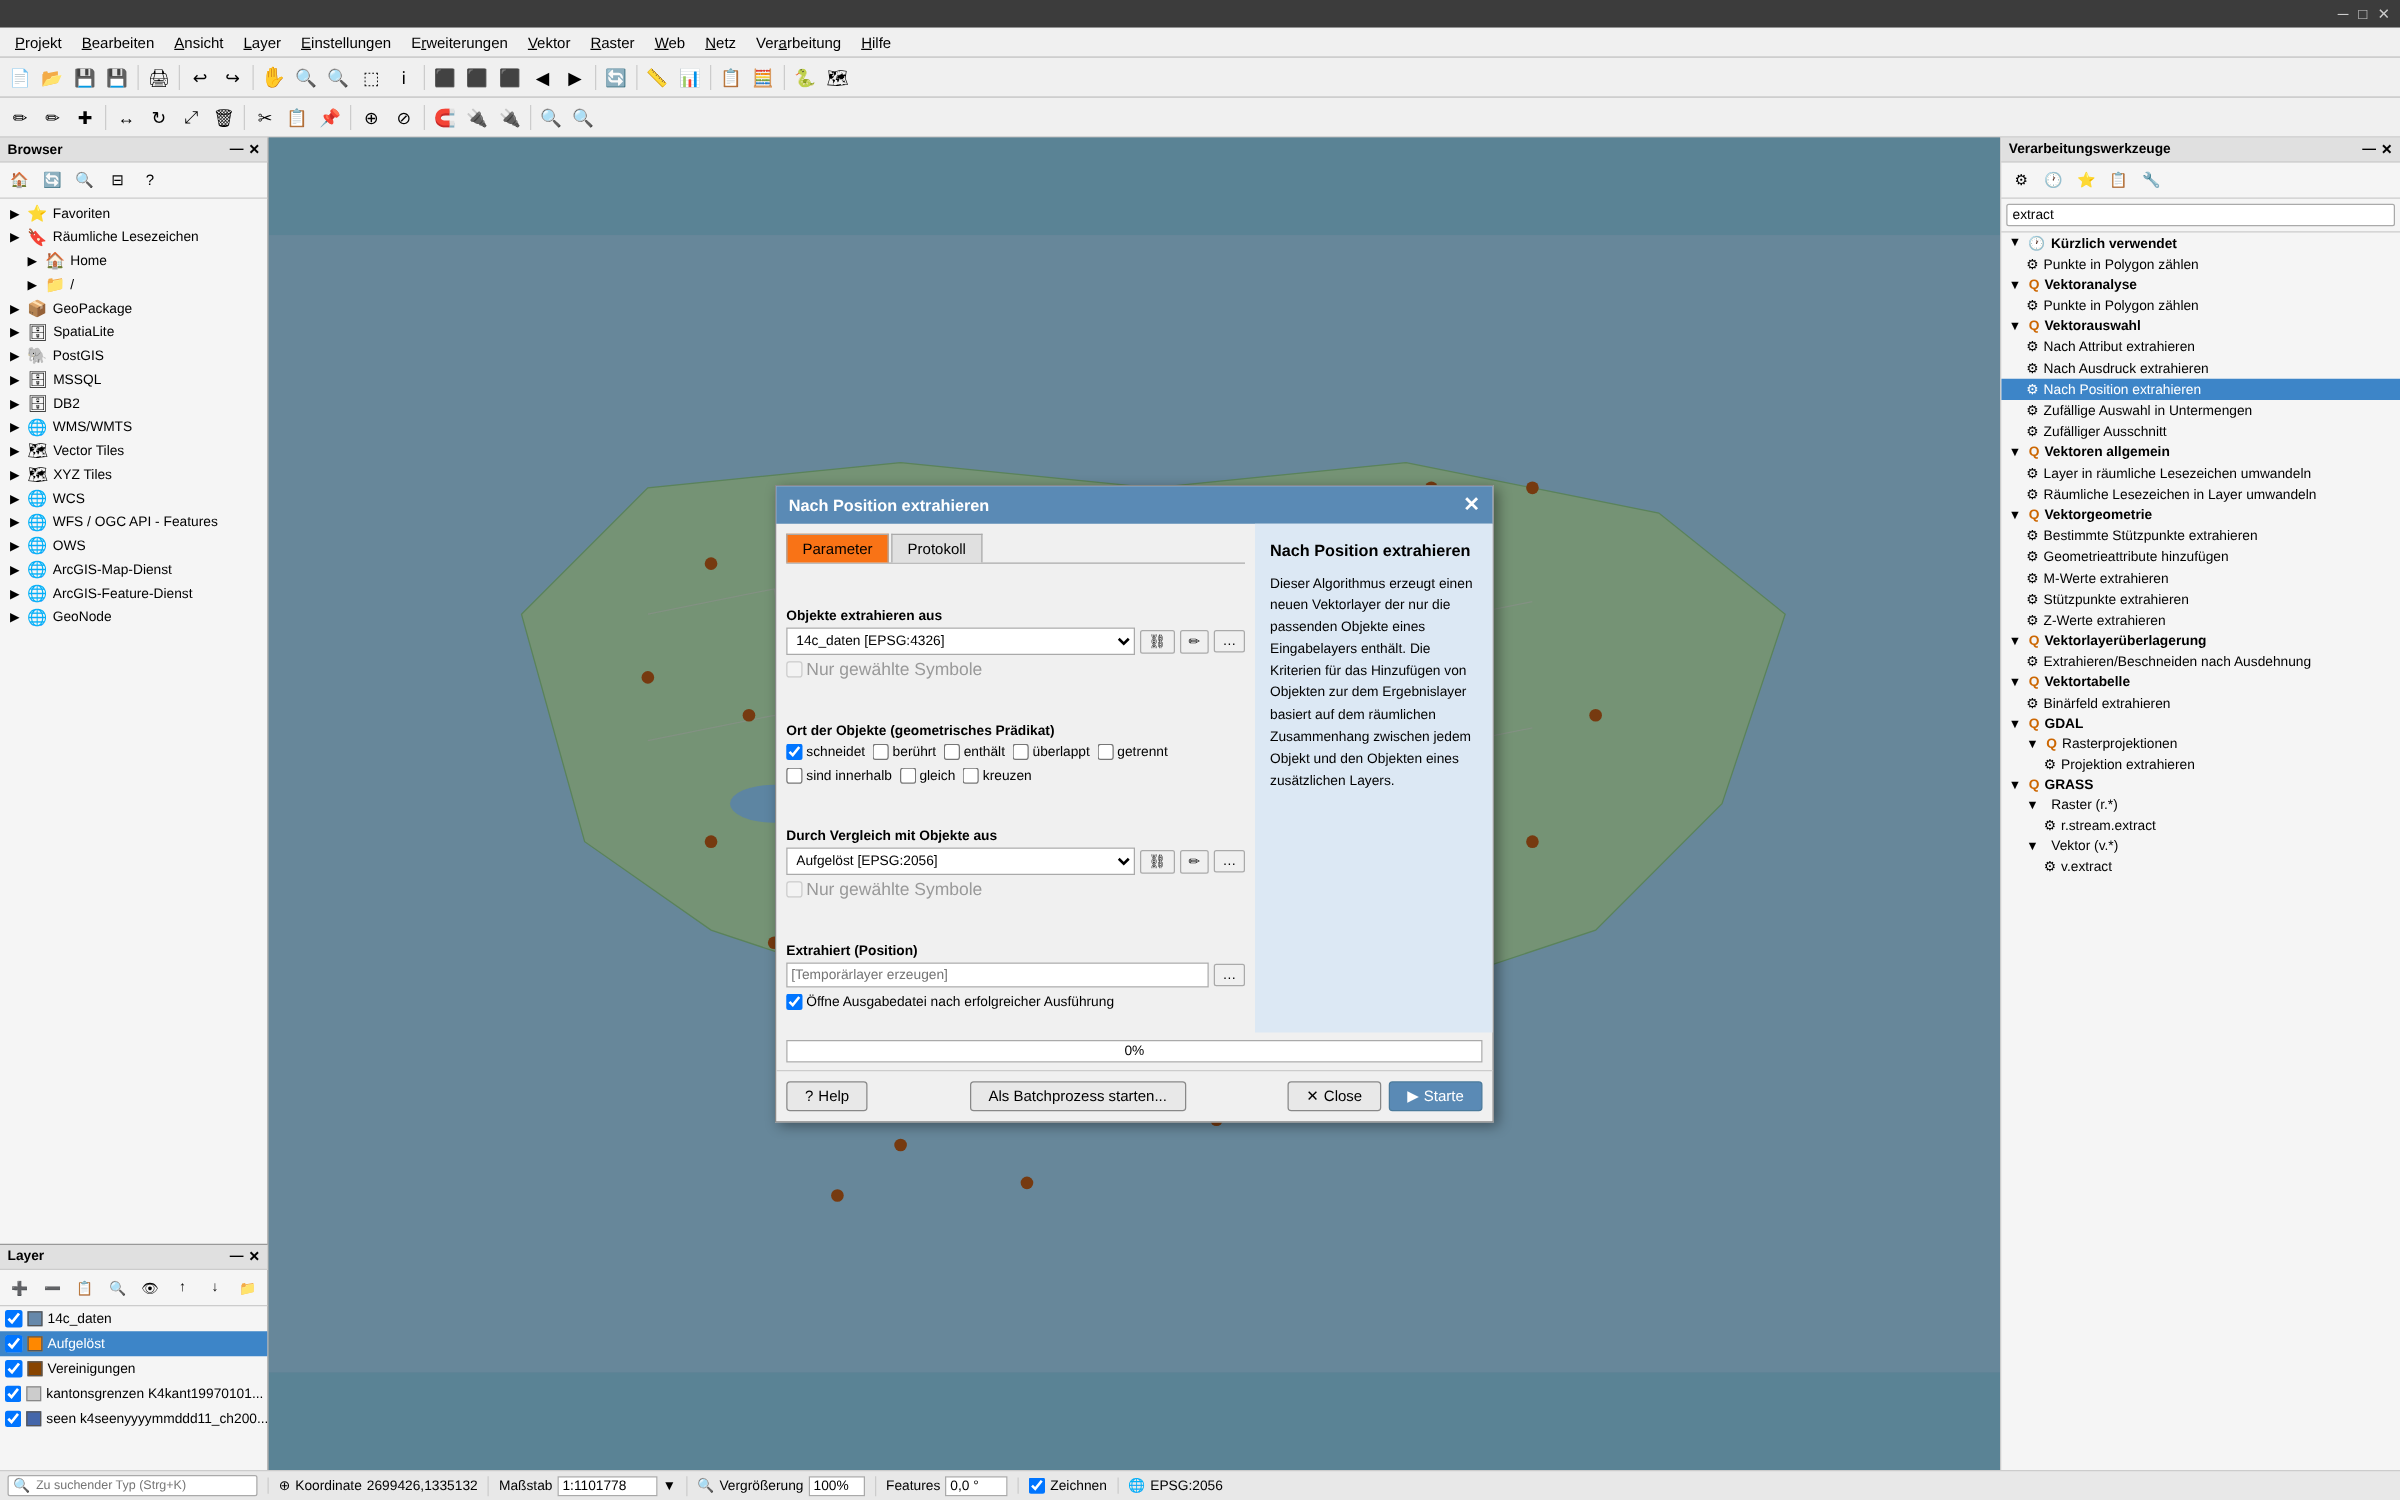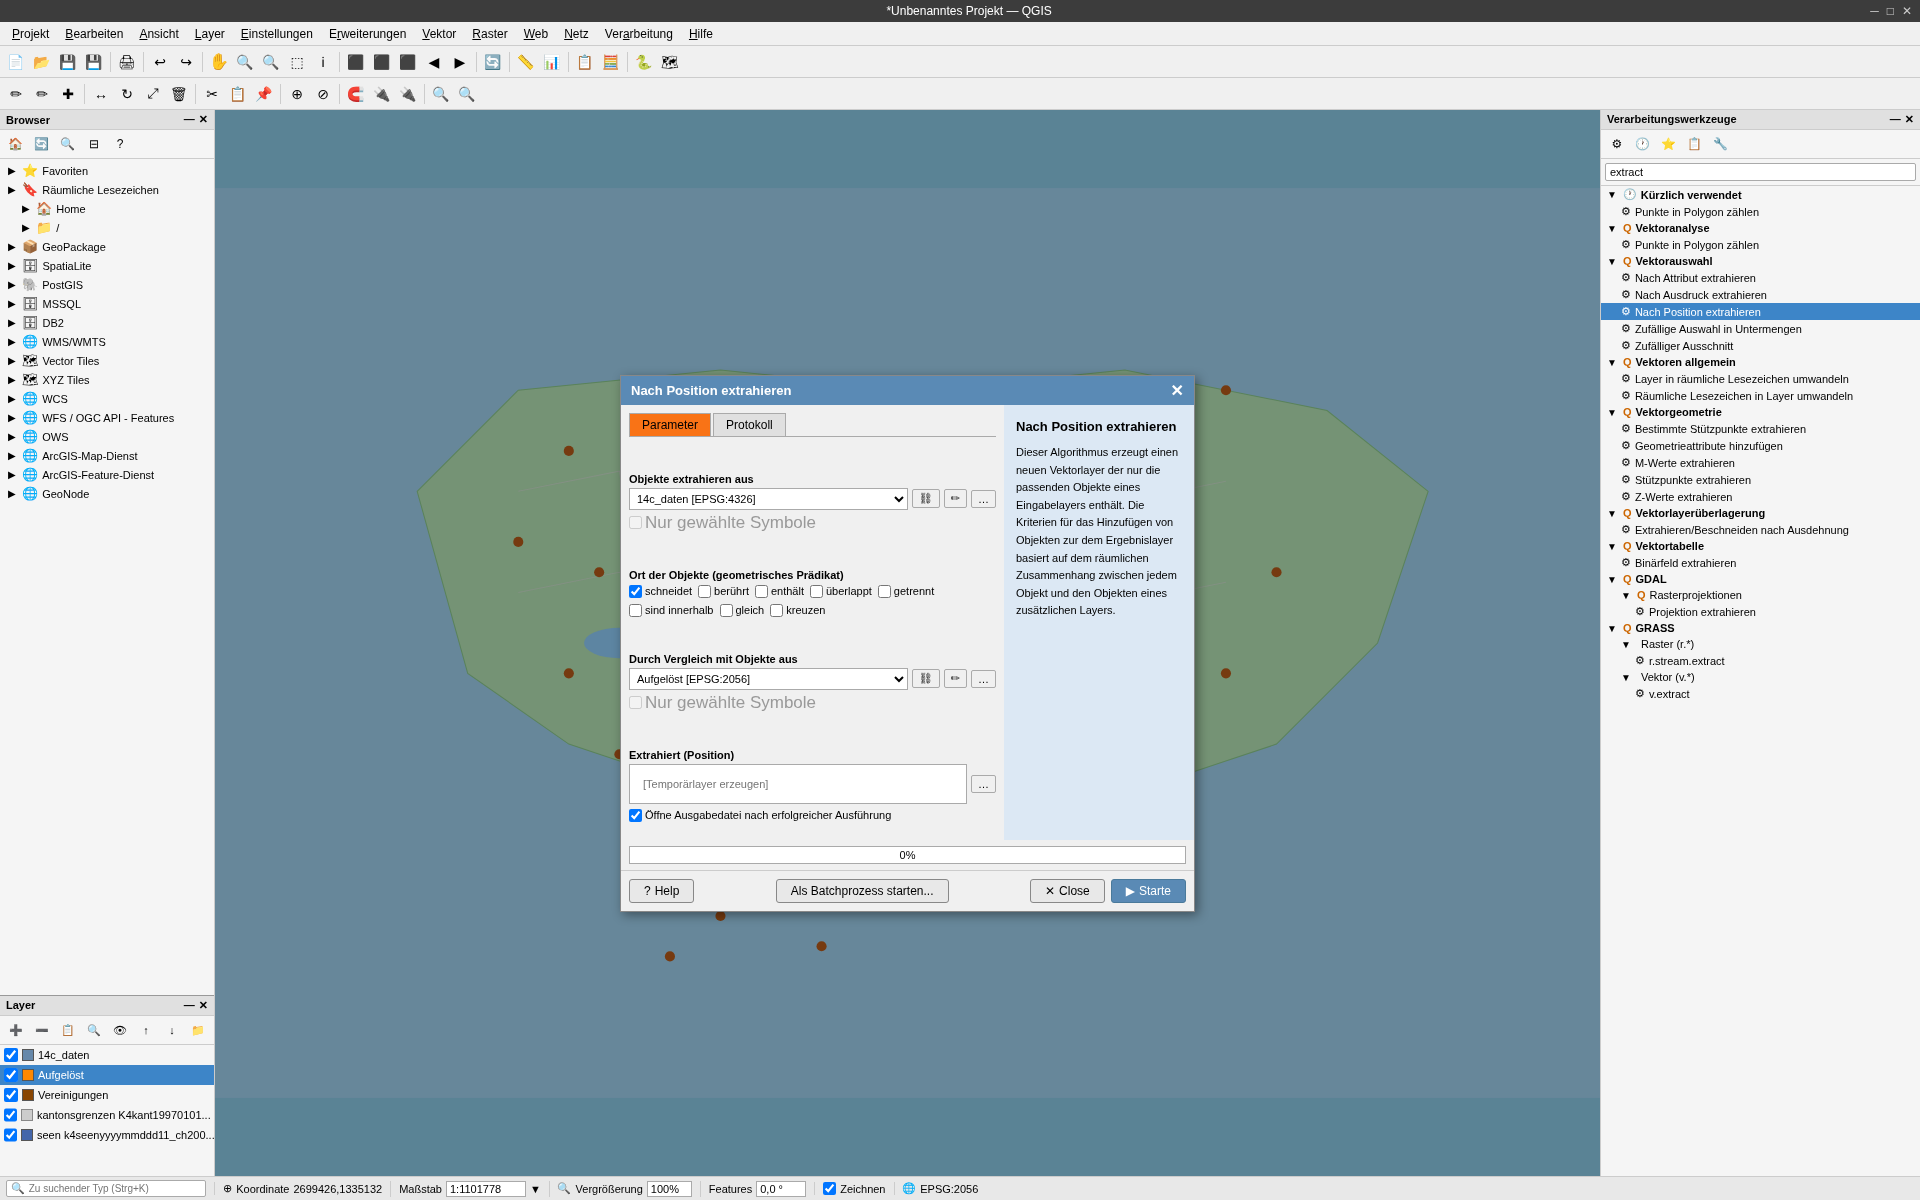--- a/index.html
+++ b/index.html
@@ -87,29 +87,28 @@
     .checkbox-group { display: flex; flex-wrap: wrap; gap: 6px; margin-top: 4px; }
     .checkbox-item { display: flex; align-items: center; gap: 3px; font-size: 11px; }
     #progress-bar-container { margin: 6px 8px; }
     #progress-bar { height: 18px; background: #fff; border: 1px solid #aaa; position: relative; }
     #progress-fill { height: 100%; background: #5a8ab5; width: 0%; }
     #progress-text { position: absolute; top: 0; left: 0; right: 0; bottom: 0; display: flex; align-items: center; justify-content: center; font-size: 11px; }
     #dialog-buttons { display: flex; justify-content: space-between; padding: 8px; border-top: 1px solid #ccc; }
     .dialog-btn { padding: 4px 14px; font-size: 12px; border: 1px solid #888; cursor: pointer; border-radius: 3px; background: #e8e8e8; display: flex; align-items: center; gap: 4px; }
     .dialog-btn.primary { background: #5a8ab5; color: #fff; border-color: #4a7a9b; }
     .form-input-row { display: flex; gap: 4px; align-items: center; }
-    .form-input { flex: 1; padding: 13px; border: 1px solid #aaa; font-size: 11px; background: #fff; color: #888; }
-    .disabled-text { color: #999; font-size: 17px; text-align: center; }
+    .form-input { flex: 1; padding: 3px; border: 1px solid #aaa; font-size: 11px; background: #fff; color: #888; }
+    .disabled-text { color: #999; font-size: 14px; text-align: center; }
   </style>
 </head>
 <body>
 
 <div id="title-bar">
   <div style="width:60px"></div>
-  <div class="title">*Unbenanntes Projekt — QGIS</div>
   <div style="display:flex;gap:8px;">
     <span style="cursor:pointer;color:#ccc;">─</span>
     <span style="cursor:pointer;color:#ccc;">□</span>
     <span style="cursor:pointer;color:#ccc;">✕</span>
   </div>
 </div>
 
 <div id="menu-bar">
   <div class="menu-item"><span>P</span>rojekt</div>
   <div class="menu-item"><span>B</span>earbeiten</div>

